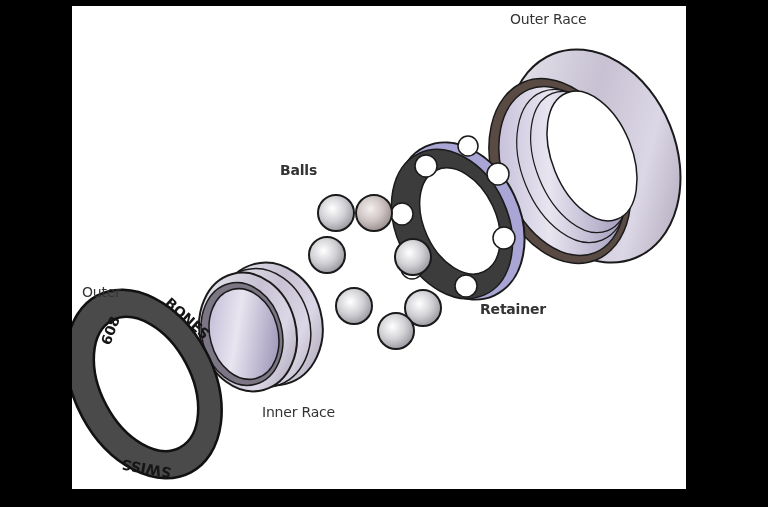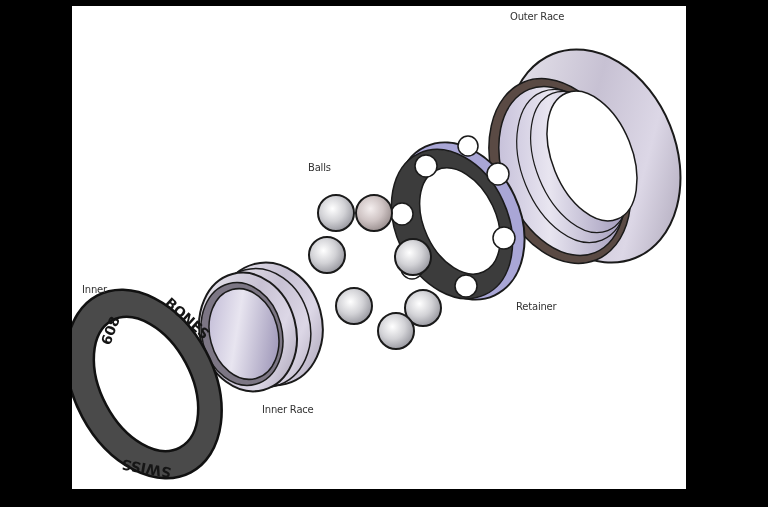--- a/index.html
+++ b/index.html
@@ -1,19 +1,19 @@
 <!DOCTYPE html>
 <html><head>
 <meta charset="utf-8">
 <style>
   html, body { margin:0; padding:0; }
   body { width:768px; height:507px; background:#000; position:relative; overflow:hidden; font-family:"DejaVu Sans", sans-serif; }
   .canvas { position:absolute; left:72px; top:6px; width:614px; height:483px; background:#fff; overflow:hidden; }
   .canvas svg { position:absolute; left:0; top:0; }
-  .label { position:absolute; font-size:10px; color:#333; white-space:nowrap; letter-spacing:-0.2px; }
+  .label { position:absolute; font-size:14px; color:#333; white-space:nowrap; letter-spacing:-0.2px; }
 </style>
 </head>
 <body>
 
 <div class="canvas">
   <svg width="614" height="483" viewBox="0 0 614 483">
     <defs>
       <linearGradient id="metal" x1="0" y1="0" x2="1" y2="1">
         <stop offset="0" stop-color="#efedf2"></stop>
         <stop offset="0.45" stop-color="#c7c1d3"></stop>
@@ -80,17 +80,17 @@
     <g>
       <ellipse cx="72" cy="378" rx="70" ry="100" transform="rotate(-28 72 378)" fill="#4a4a4a" stroke="#111" stroke-width="2.5"></ellipse>
       <ellipse cx="74" cy="378" rx="45" ry="72" transform="rotate(-28 74 378)" fill="#fff" stroke="#111" stroke-width="2.5"></ellipse>
       <text x="38" y="340" font-family="DejaVu Sans, sans-serif" font-size="14" font-weight="bold" fill="#151515" transform="rotate(-70 38 340)">608</text>
       <text x="92" y="298" font-family="DejaVu Sans, sans-serif" font-size="14" font-weight="bold" fill="#151515" transform="rotate(42 92 298)">BONES</text>
       <text x="100" y="462" font-family="DejaVu Sans, sans-serif" font-size="14" font-weight="bold" fill="#151515" transform="rotate(-170 100 462)">SWISS</text>
     </g>
   </svg>
 
   <div class="label" style="left:438px; top:5px;">Outer Race</div>
-  <div class="label" style="left:236px; top:156px;">Balls</div>
-  <div class="label" style="left:444px; top:295px;">Retainer</div>
-  <div class="label" style="left:10px; top:278px;">Inner</div>
+  <div class="label" style="left:208px; top:156px;font-weight:bold;">Balls</div>
+  <div class="label" style="left:408px; top:295px;font-weight:bold;">Retainer</div>
+  <div class="label" style="left:10px; top:278px;">Outer</div>
   <div class="label" style="left:190px; top:398px;">Inner Race</div>
 </div>
 
 </body></html>

